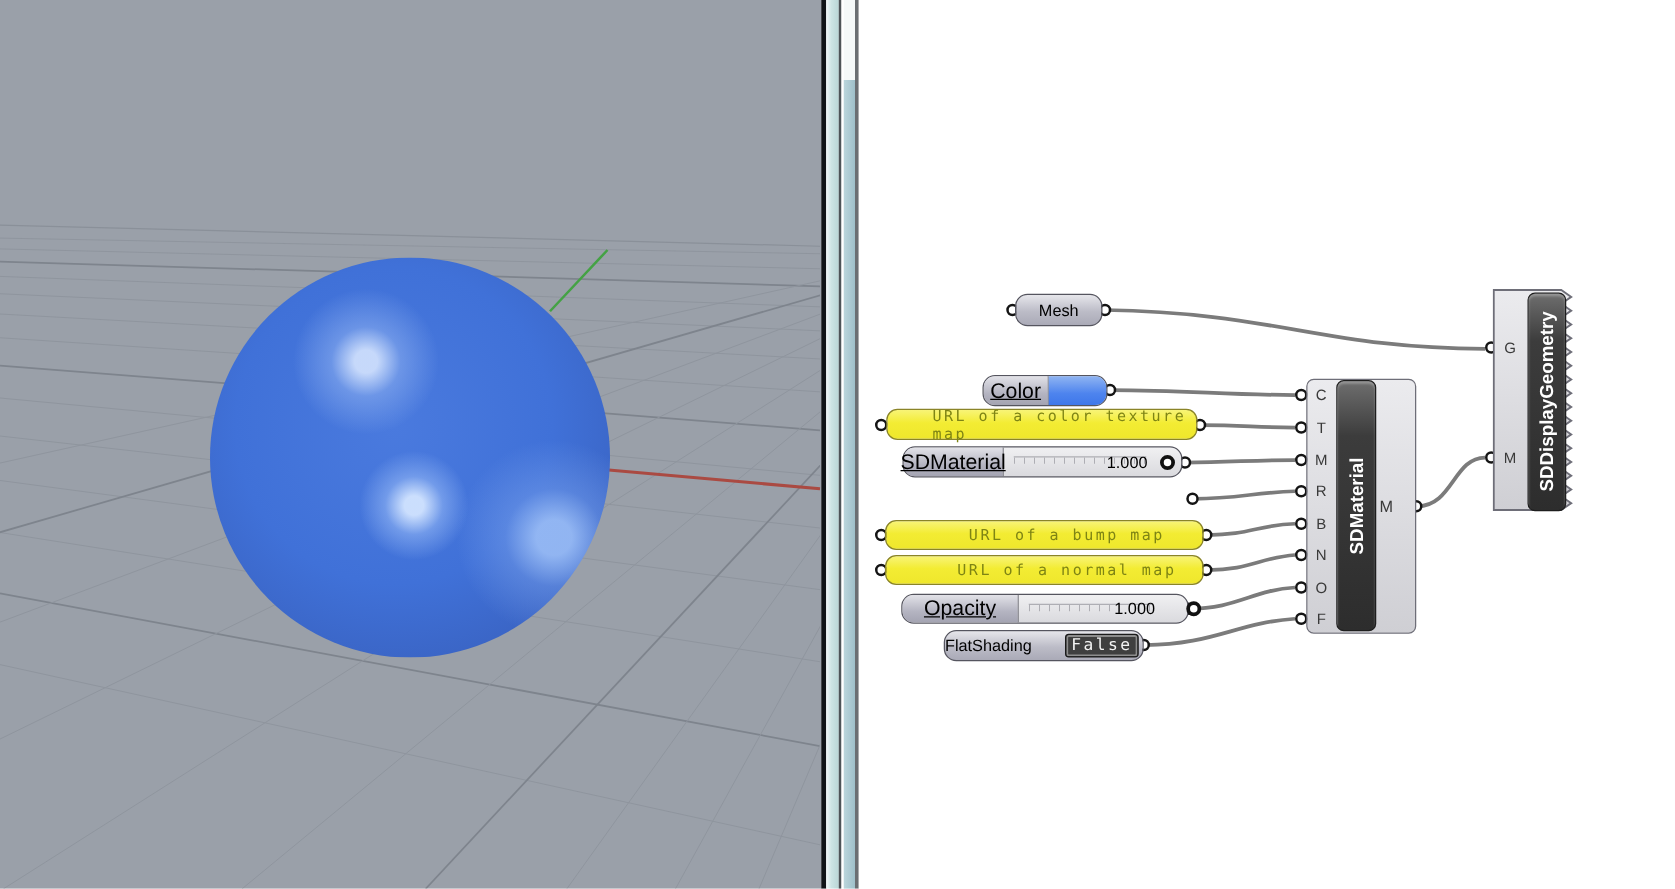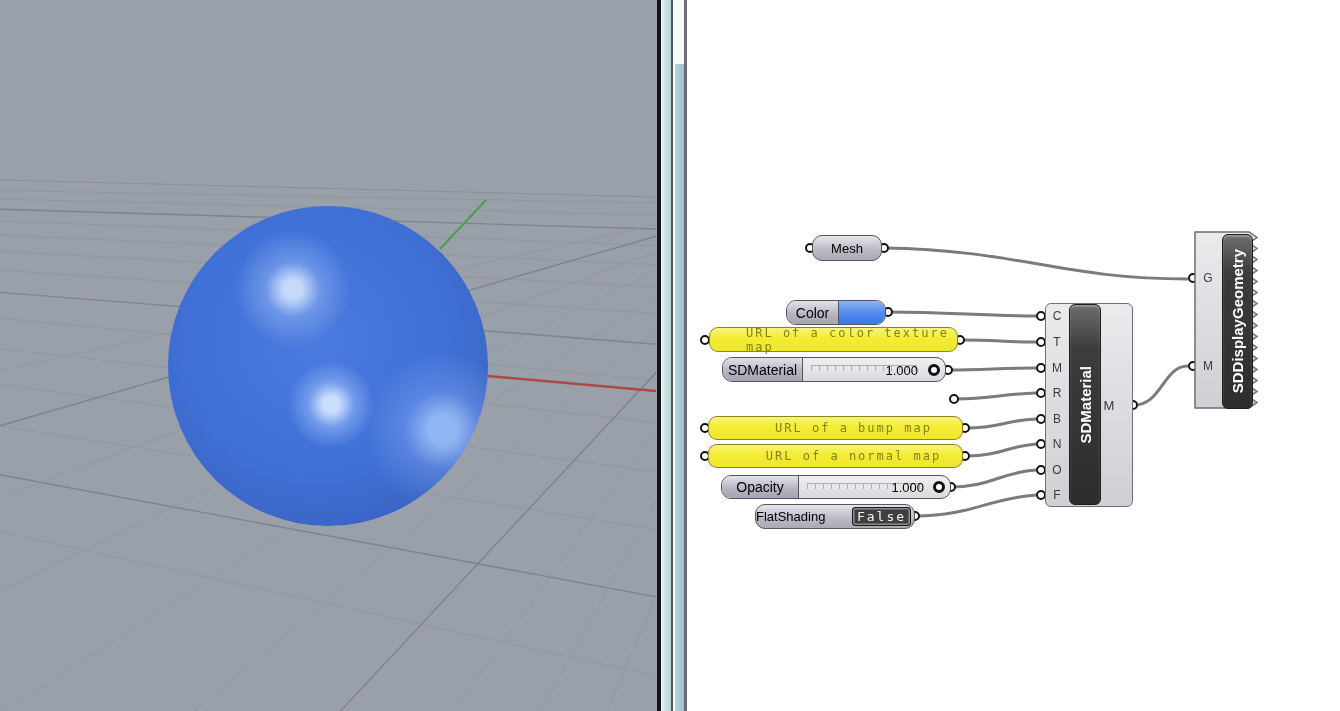--- a/index.html
+++ b/index.html
@@ -38,21 +38,21 @@
   
   .node { position:absolute; z-index:3; }
   .capsule { border:1.5px solid #55555f; border-radius:10px;
              background:linear-gradient(180deg,#e6e6eb,#bcbcc7 55%,#aaaab7);
              display:flex; align-items:center; justify-content:center;
              font-size:13px; color:#000; }
   .slider { border:1.5px solid #55555f; border-radius:10px;
             background:linear-gradient(180deg,#f0f0f2,#dadade); display:flex; }
   .slider .lab { border-right:1.5px solid #55555f; border-radius:9px 0 0 9px;
                  background:linear-gradient(180deg,#e2e2e8,#b4b4c1 60%,#a4a4b2);
-                 display:flex; align-items:center; justify-content:center; font-size:14px; }
+                 display:flex; align-items:center; justify-content:center; font-size:17px;text-decoration:underline; }
   .ruler { position:absolute; top:7px; height:6px; border-top:1px solid #aeaeb4;
            background:repeating-linear-gradient(90deg,#aeaeb4 0 1px,transparent 1px 8px); }
   .val { position:absolute; font-size:13px; color:#000; top:50%; transform:translateY(-50%); }
   .knob { position:absolute; width:12px; height:12px; border:3px solid #111; background:#fff;
           border-radius:50%; top:50%; transform:translate(-50%,-50%); }
   .ypanel { border:1.5px solid #8a8428; border-radius:9px;
             background:linear-gradient(180deg,#f8f477,#f3ec33 45%,#efe72c);
             display:flex; align-items:center; justify-content:center;
             font-family:"DejaVu Sans Mono", monospace; font-size:12px; letter-spacing:2px; color:#7e8414;padding-left:36px; }
   .comp-body { position:absolute; border:1.5px solid #6e6e78; border-radius:6px;
@@ -191,21 +191,21 @@
     <div class="lab" style="width:80px">SDMaterial</div>
     <div style="position:relative;flex:1">
       <div class="ruler" style="left:8px;right:28px"></div>
       <span class="val" style="right:27px">1.000</span>
       <span class="knob" style="left:131px"></span>
     </div>
   </div>
 
 
   <div class="node slider" style="left:721px;top:475px;width:230px;height:24px">
-    <div class="lab" style="width:77px">Opacity</div>
+    <div class="lab" style="width:93px">Opacity</div>
     <div style="position:relative;flex:1">
       <div class="ruler" style="left:8px;right:28px"></div>
       <span class="val" style="right:26px">1.000</span>
       <span class="knob" style="left:140px"></span>
     </div>
   </div>
 
   <div class="node capsule" style="left:755px;top:504px;width:160px;height:25px;justify-content:flex-start">
     <span style="">FlatShading</span>
     <div class="falsebox" style="left:96px;top:2px;width:59px;height:19px">

